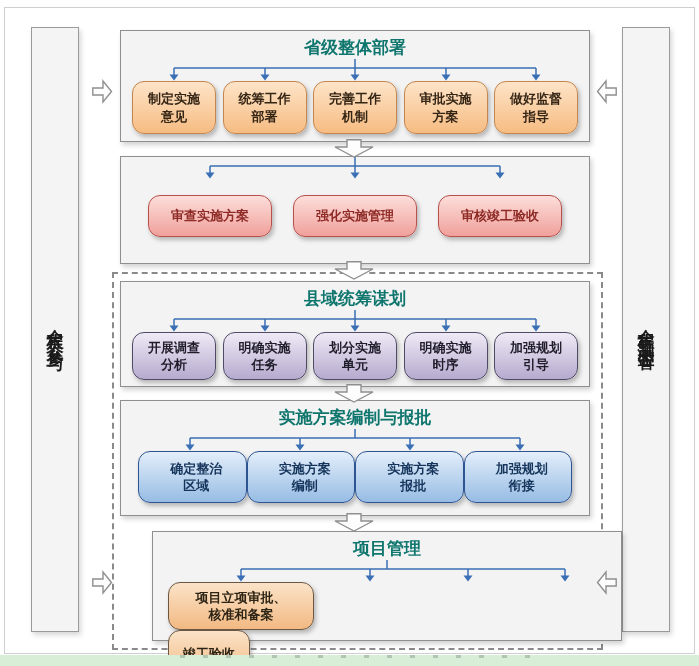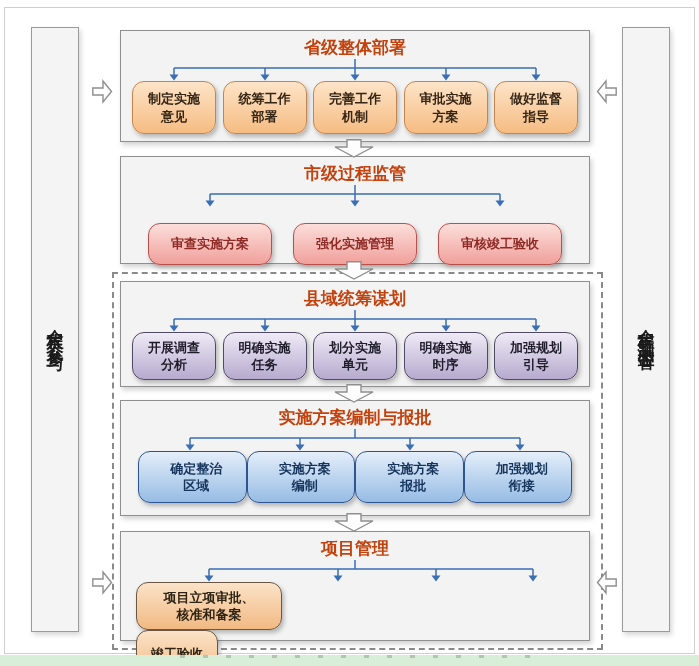--- a/index.html
+++ b/index.html
@@ -11,40 +11,40 @@
   .vbar{position:absolute;top:27px;width:46px;height:603px;background:#f4f4f4;
         border:1.5px solid #9a9a9a;box-shadow:2px 3px 5px rgba(0,0,0,.16);
         display:flex;align-items:center;justify-content:center;}
   .vbar .vtext{writing-mode:vertical-rl;text-orientation:upright;font-size:17px;
         font-weight:bold;color:#1a1a1a;letter-spacing:5px;}
   #left-bar{left:31px;} #right-bar{left:622px;}
 
   
   .section{position:absolute;left:120px;width:468px;background:#f3f3f3;
         border:1.5px solid #8f8f8f;box-shadow:2px 3px 5px rgba(0,0,0,.18);}
-  .section-title{padding-top:5px;text-align:center;font-size:17px;font-weight:bold;color:#c2410c;}
+  .section-title{padding-top:5px;text-align:center;font-size:17px;font-weight:bold;color:#0f766e;}
   svg.connector{display:block;}
   svg.connector line{stroke:#3a6eb5;stroke-width:1.5;}
   svg.connector polygon{fill:#3a6eb5;}
   .row{display:flex;justify-content:space-between;align-items:stretch;}
 
   .sub-box{display:flex;align-items:center;justify-content:center;text-align:center;
         white-space:pre-line;font-weight:bold;font-size:13px;line-height:1.32;
         border-radius:12px;border:1.6px solid;box-shadow:2px 3px 4px rgba(70,70,70,.35);}
   .c-orange {background:linear-gradient(#fde4c8,#f6bc82);border-color:#c5854e;color:#352515;}
   .c-pink   {background:linear-gradient(#fcdeda,#f0a09b);border-color:#b8504c;color:#8f2b27;}
   .c-purple {background:linear-gradient(#efeaf6,#b6aace);border-color:#4f4b66;color:#201d2b;}
   .c-blue   {background:linear-gradient(#e3eefa,#97bce4);border-color:#2e5593;color:#16355c;padding-left:8px;}
   .c-orange2{background:linear-gradient(#fbe3c8,#f2b983);border-color:#6b5744;color:#2d2415;}
 
   #s1{top:30px;height:110px;}
   #s2{top:156px;height:106px;}
   #s3{top:281px;height:104px;}
   #s4{top:400px;height:114px;}
-  #s5{top:531px;height:108px;}
+  #s5{top:531px;height:108px;margin-left:32px;}
   #s1 .row{padding:0 11px;} #s1 .sub-box{width:82px;height:51px;}
   #s2 .row{padding:16px 27px;} #s2 .sub-box{width:122px;height:40px;}
   #s3 .row{padding:0 11px;} #s3 .sub-box{width:82px;height:46px;}
   #s4 .row{padding:0 17px;} #s4 .sub-box{width:102px;height:50px;}
   #s5 .row{padding:0 15px;flex-direction:column;} #s5 .sub-box{width:80px;height:46px;}
   #s5 .sub-box:first-child{width:144px;}
 
   
   .dashed-group{position:absolute;left:112px;top:272px;width:487px;height:374px;
         border:2px dashed #8a8a8a;}
@@ -97,21 +97,20 @@
         <div class="sub-box c-orange">完善工作
 机制</div>
         <div class="sub-box c-orange">审批实施
 方案</div>
         <div class="sub-box c-orange">做好监督
 指导</div>
       </div>
   </div>
 
   <div class="section" id="s2">
-    <div class="section-title">市级过程监管</div>
     <svg class="connector" width="468" height="22">
         <line x1="234" y1="0" x2="234" y2="9"></line>
         <line x1="89" y1="9" x2="379" y2="9"></line>
         <line x1="89" y1="9" x2="89" y2="16"></line>
         <polygon points="84.5,15.5 93.5,15.5 89,21.5"></polygon>
         <line x1="234" y1="9" x2="234" y2="16"></line>
         <polygon points="229.5,15.5 238.5,15.5 234,21.5"></polygon>
         <line x1="379" y1="9" x2="379" y2="16"></line>
         <polygon points="374.5,15.5 383.5,15.5 379,21.5"></polygon>
       </svg>

